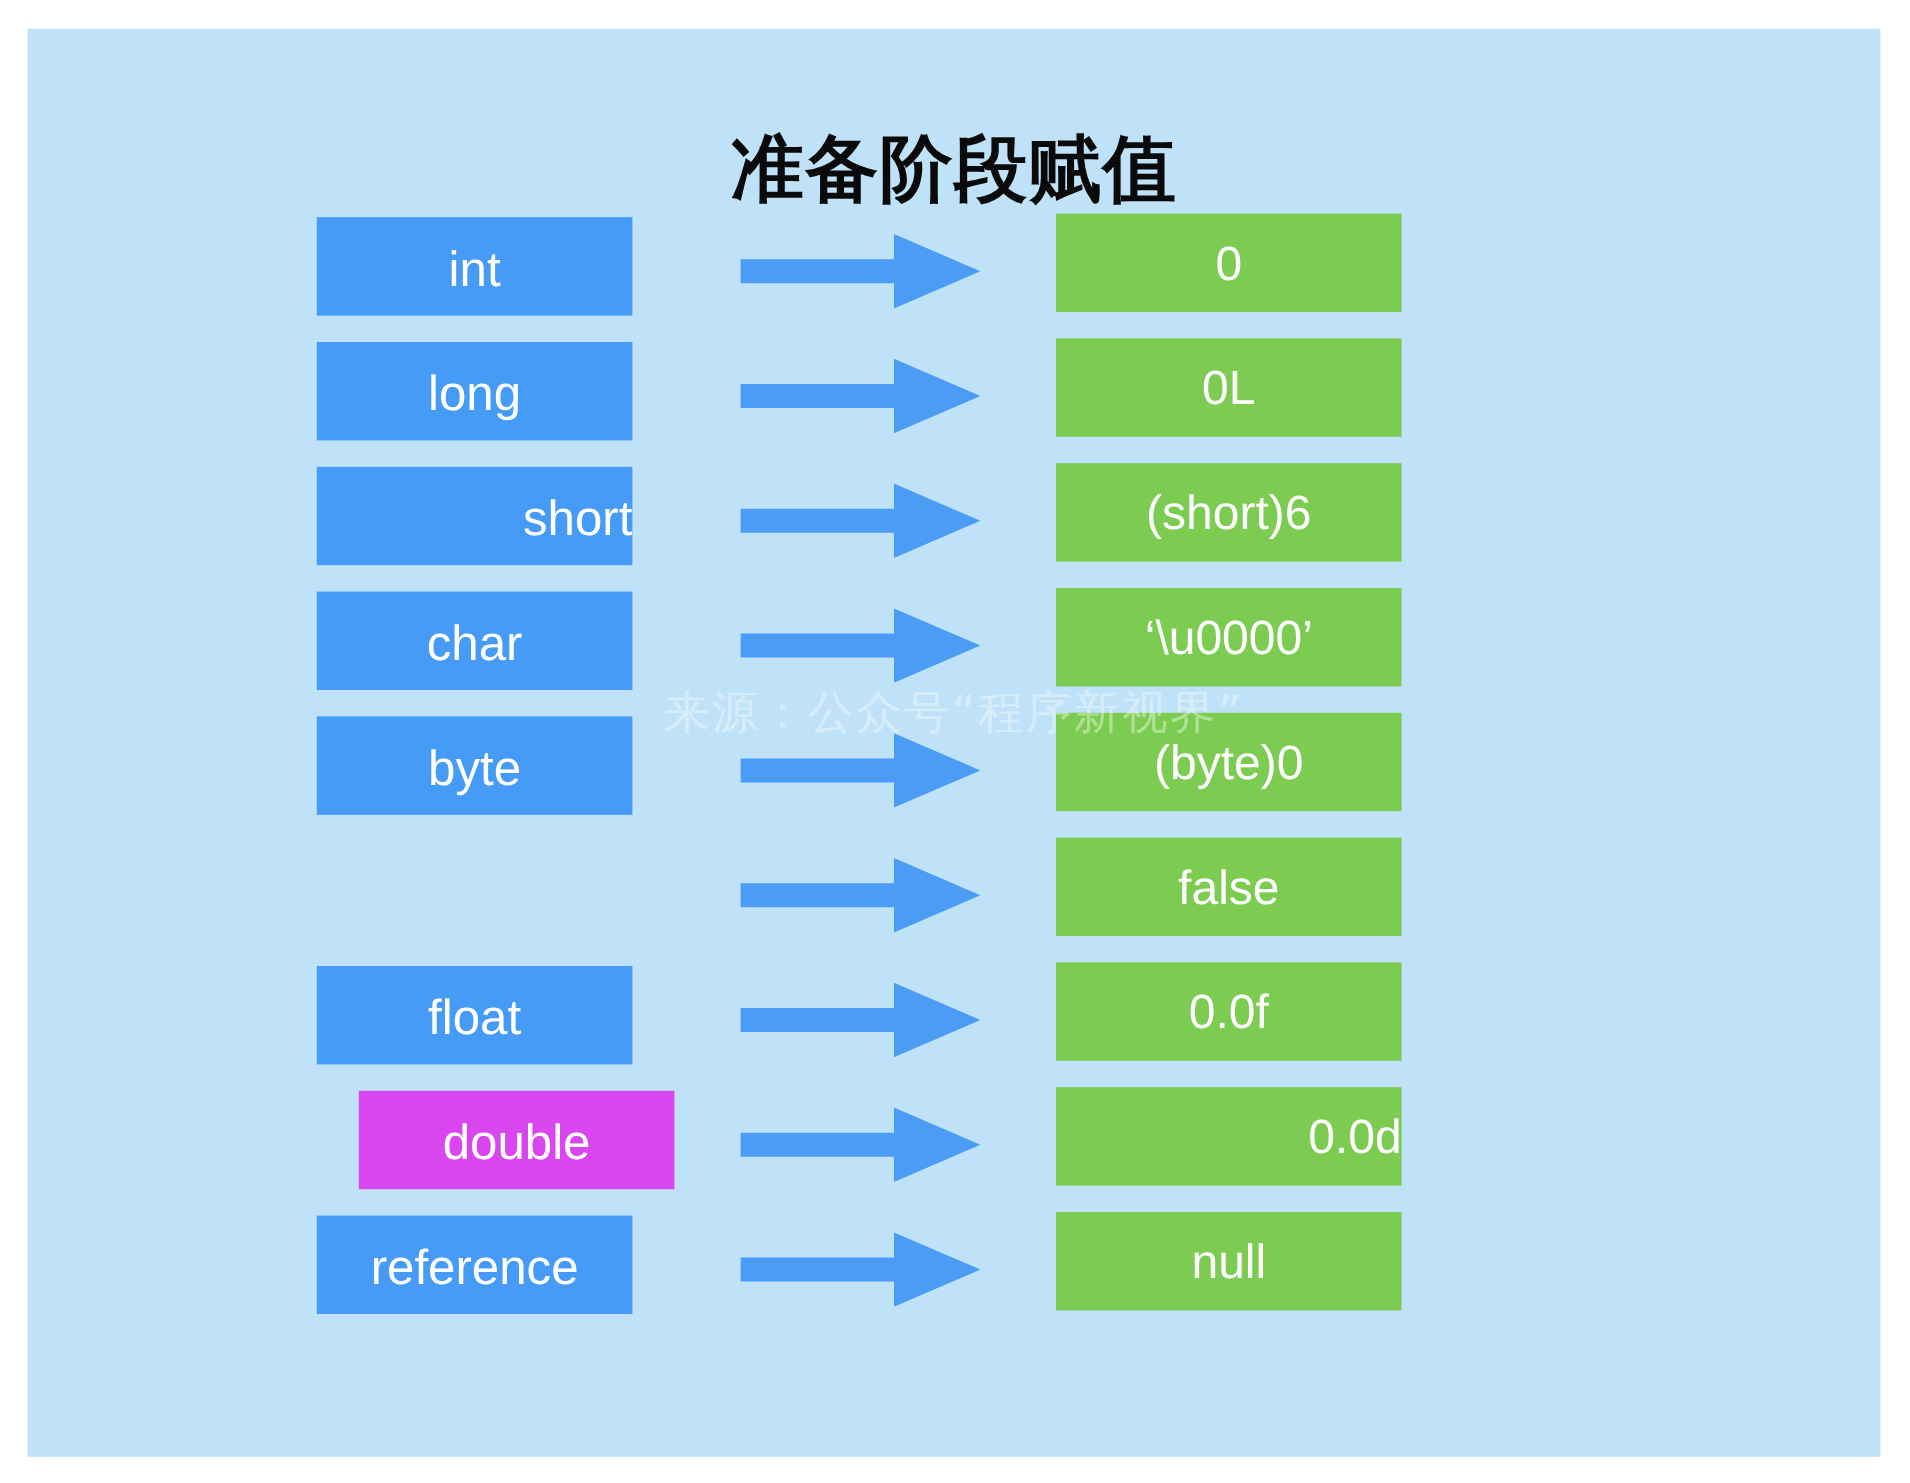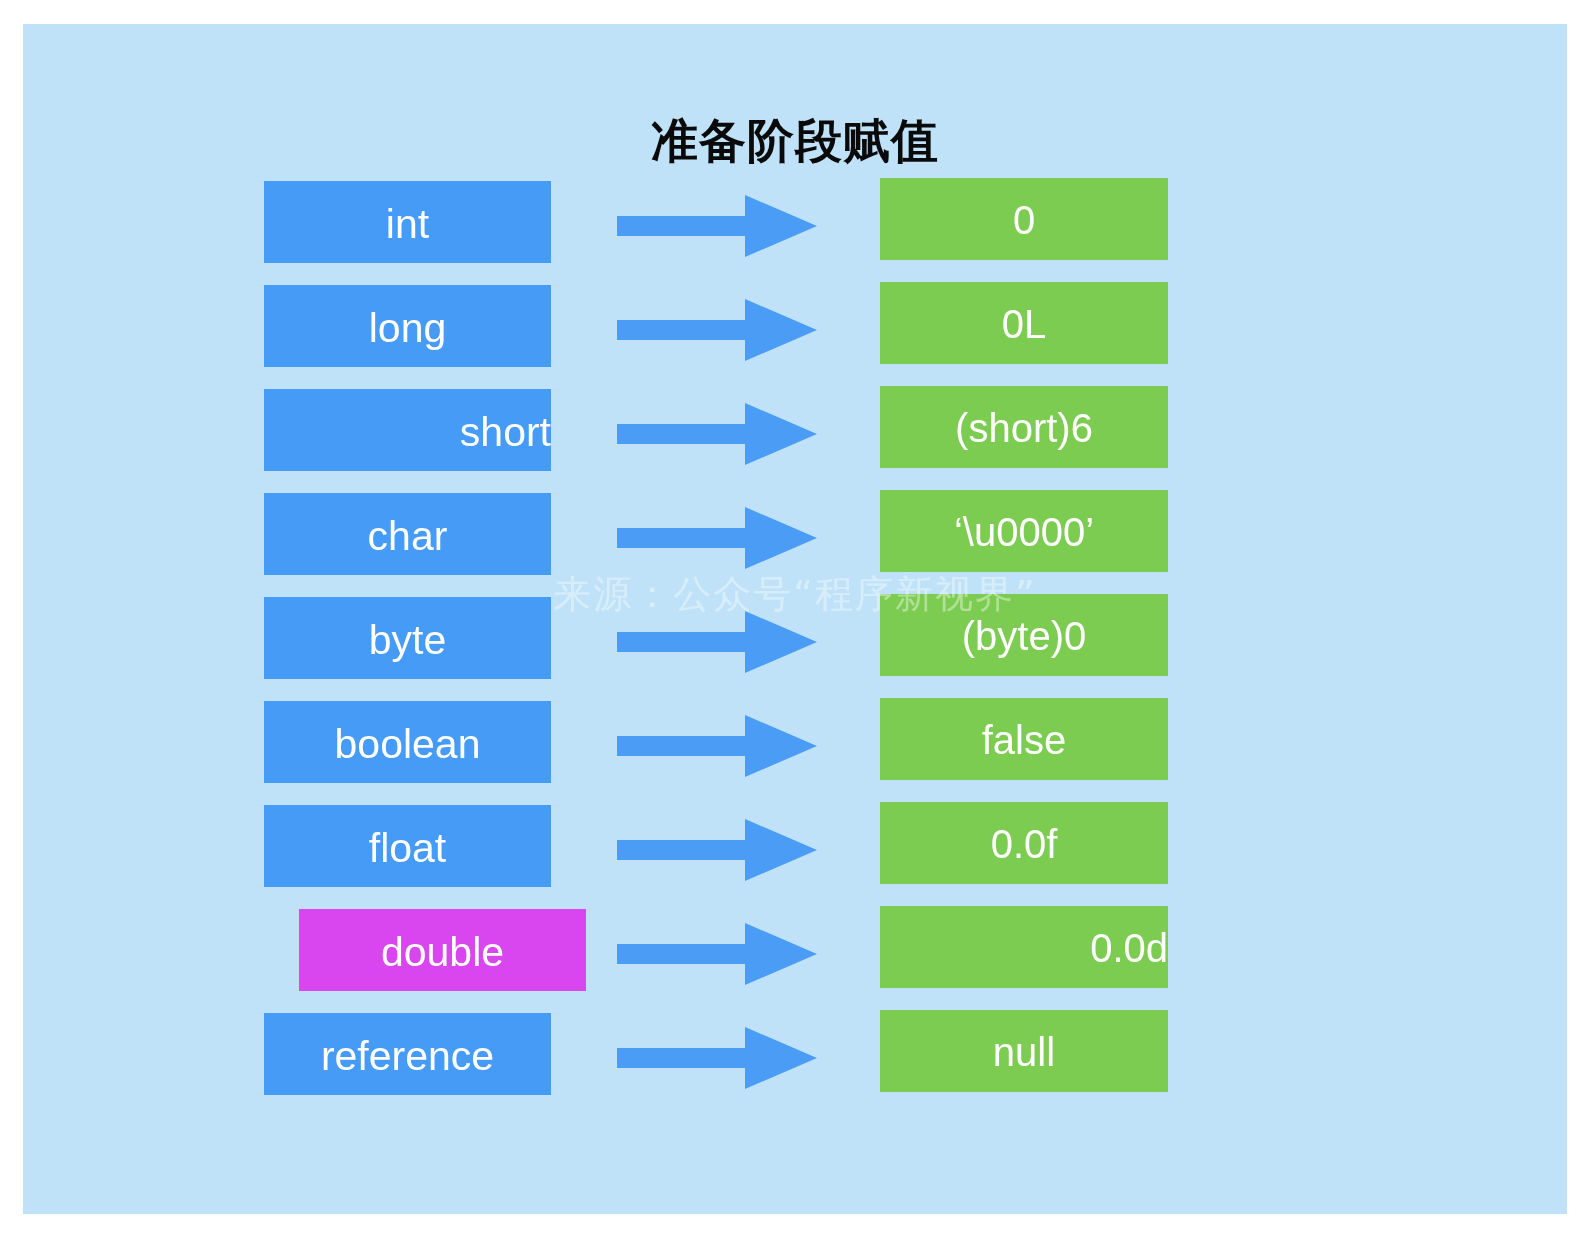--- a/index.html
+++ b/index.html
@@ -32,21 +32,21 @@
     background: #bfe2f8;
   }
 
   
   #diagram-title {
     position: absolute;
     left: 0;
     top: 86px;
     width: 1544px;
     text-align: center;
-    font-size: 47px;
+    font-size: 61px;
     font-weight: bold;
     color: #0a0a0a;
     letter-spacing: 1px;
     line-height: 62px;
     white-space: nowrap;
   }
 
   
   #rows {
     position: absolute;
@@ -60,21 +60,21 @@
     position: absolute;
     left: 0;
     width: 1544px;
     height: 104px;
   }
 
   .type-box {
     position: absolute;
     left: 241px;
     top: 0;
-    width: 287px;
+    width: 263px;
     height: 82px;
     background: #459bf5;
     box-sizing: border-box;
   }
 
   .value-box {
     position: absolute;
     left: 857px;
     top: -3px;
     width: 288px;
@@ -201,23 +201,20 @@
           <div class="arrow">
             <svg viewBox="0 0 200 62" xmlns="http://www.w3.org/2000/svg">
               <polygon points="0,21 128,21 128,0 200,31 128,62 128,41 0,41" fill="#4a9cf5"></polygon>
             </svg>
           </div>
           <div class="value-box" style="background: rgb(125, 204, 82);">
             <span class="box-label" style="color: rgb(255, 255, 255);">(byte)0</span>
           </div>
         </div>
         <div class="row" style="top: 677px;">
-          <div class="type-box" style="background: rgb(69, 155, 245);">
-            <span class="box-label" style="color: rgb(255, 255, 255);">boolean</span>
-          </div>
           <div class="arrow">
             <svg viewBox="0 0 200 62" xmlns="http://www.w3.org/2000/svg">
               <polygon points="0,21 128,21 128,0 200,31 128,62 128,41 0,41" fill="#4a9cf5"></polygon>
             </svg>
           </div>
           <div class="value-box" style="background: rgb(125, 204, 82);">
             <span class="box-label" style="color: rgb(255, 255, 255);">false</span>
           </div>
         </div>
         <div class="row" style="top: 781px;">

